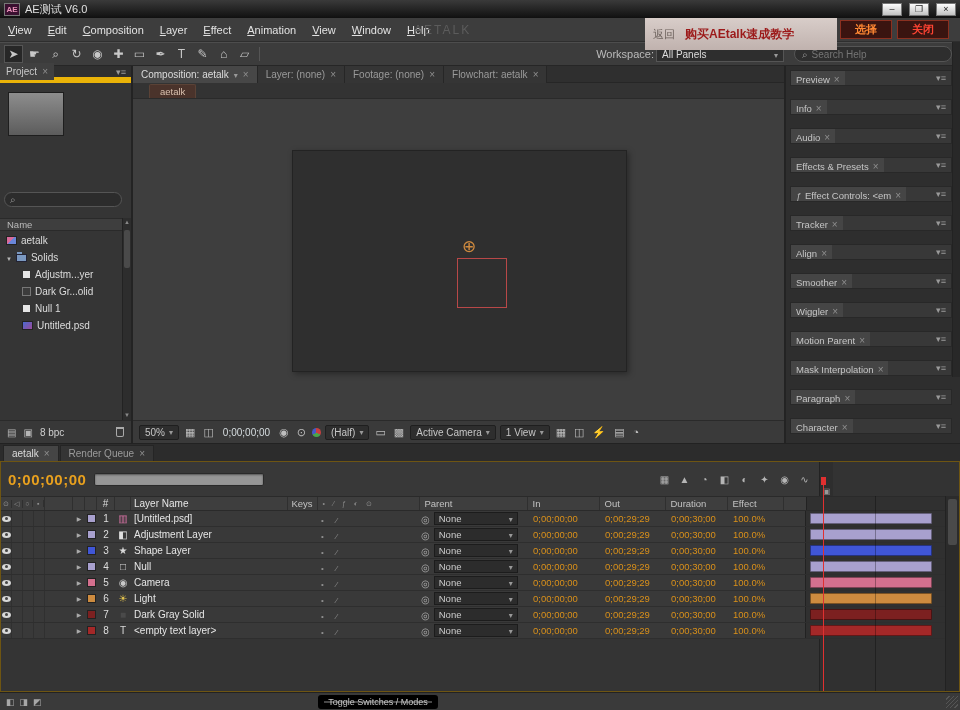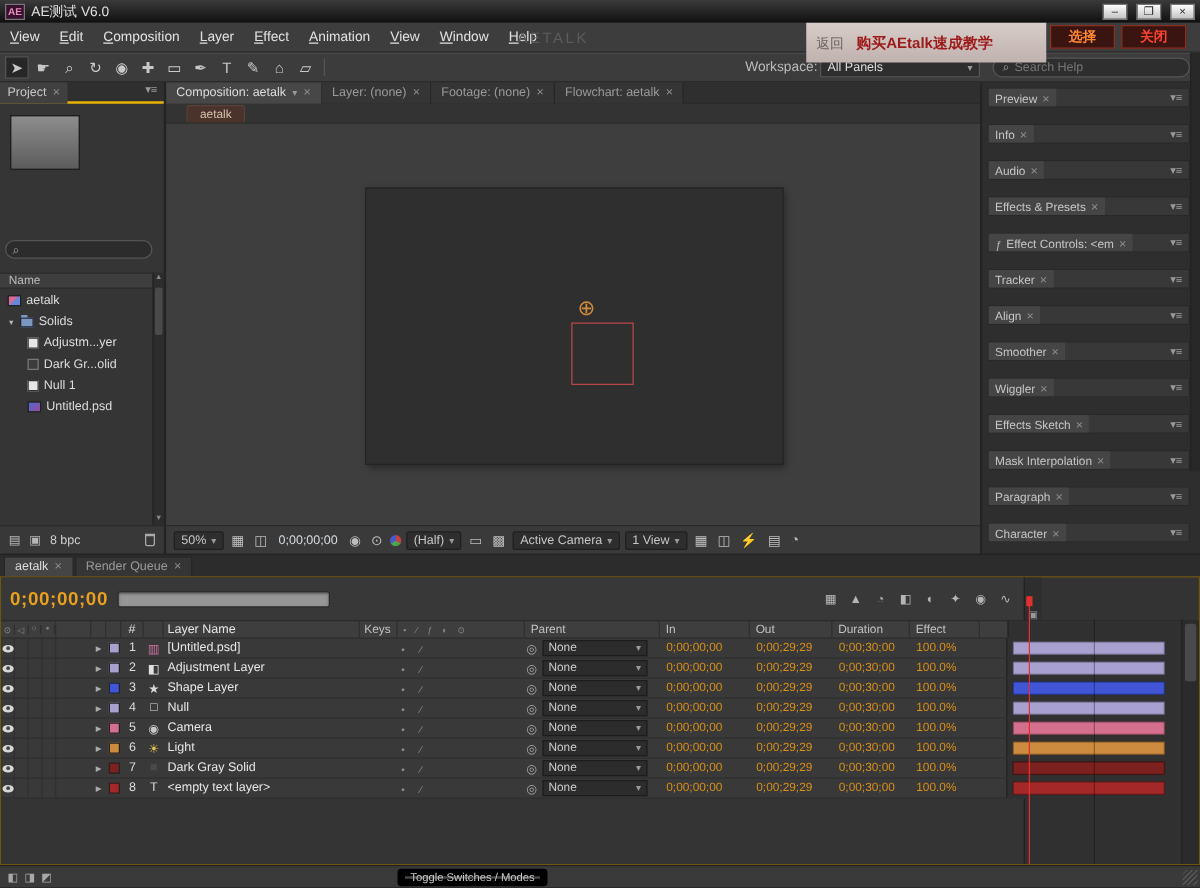--- a/index.html
+++ b/index.html
@@ -28,21 +28,21 @@
 .tsep{width:1px;height:14px;background:#555;margin:0 3px}
 #ws-label{color:#bbb;margin-left:auto;margin-right:0}
 .dropbox{height:16px;background:#2e2e2e;border:1px solid #555;display:flex;align-items:center;justify-content:space-between;padding:0 5px;color:#ddd;font-size:10px}
 #ws-drop{width:128px;margin-right:8px}
 .i-caret::before{content:"▾";color:#999;font-size:8px}
 #help-search{width:158px;height:16px;border-radius:8px;background:#2e2e2e;border:1px solid #555;display:flex;align-items:center;gap:4px;padding:0 7px;margin-right:4px}
 .i-search::before{content:"⌕";color:#999;font-size:10px}
 #help-search input{background:transparent;border:0;outline:0;color:#bbb;font-size:10px;width:100%;font-family:"Liberation Sans",sans-serif}
 
 #project{position:absolute;left:0;top:66px;width:133px;height:377px;background:#353535;border-right:2px solid #232323}
-.phdr{height:17px;background:#2f2f2f;display:flex;border-bottom:2px solid #eab308}
+.phdr{height:17px;background:#2f2f2f;display:flex;align-items:center;border-bottom:6px solid #eab308}
 .ptab{background:#404040;height:17px;display:flex;align-items:center;gap:5px;padding:0 6px;color:#c8c8c8;font-size:10px}
 .i-close::before{content:"×";color:#8f8f8f;font-size:10px}
 .pfill{flex:1}
 .panelmenu{width:20px;text-align:center;color:#9a9a9a;font-size:9px}
 .panelmenu::before{content:"▾≡"}
 #pthumb{position:absolute;left:8px;top:26px;width:56px;height:44px;background:linear-gradient(#8d8d8d,#5c5c5c);border:1px solid #1e1e1e}
 #psearch{position:absolute;left:4px;top:126px;width:118px;height:15px;background:#2c2c2c;border:1px solid #555;border-radius:8px;display:flex;align-items:center;gap:3px;padding:0 5px}
 #pnamehdr{position:absolute;left:0;top:152px;width:122px;height:13px;background:#3e3e3e;border-top:1px solid #2a2a2a;border-bottom:1px solid #2a2a2a;color:#bbb;font-size:9.5px;padding-left:7px;display:flex;align-items:center}
 #plist{position:absolute;left:0;top:166px;width:122px}
 .prow{height:17px;display:flex;align-items:center;gap:4px;padding-left:6px;color:#dcdcdc;font-size:10px;white-space:nowrap;overflow:hidden}
@@ -465,21 +465,21 @@
         <span>Wiggler</span>
         <span class="i-close"></span>
       </span>
       <span class="rfill"></span>
       <span class="panelmenu"></span>
     </div>
 
     <div class="rpanel plain">
       <span class="rtab">
 
-        <span>Effects Sketch</span>
+        <span>Motion Parent</span>
         <span class="i-close"></span>
       </span>
       <span class="rfill"></span>
       <span class="panelmenu"></span>
     </div>
 
     <div class="rpanel plain">
       <span class="rtab">
 
         <span>Mask Interpolation</span>

